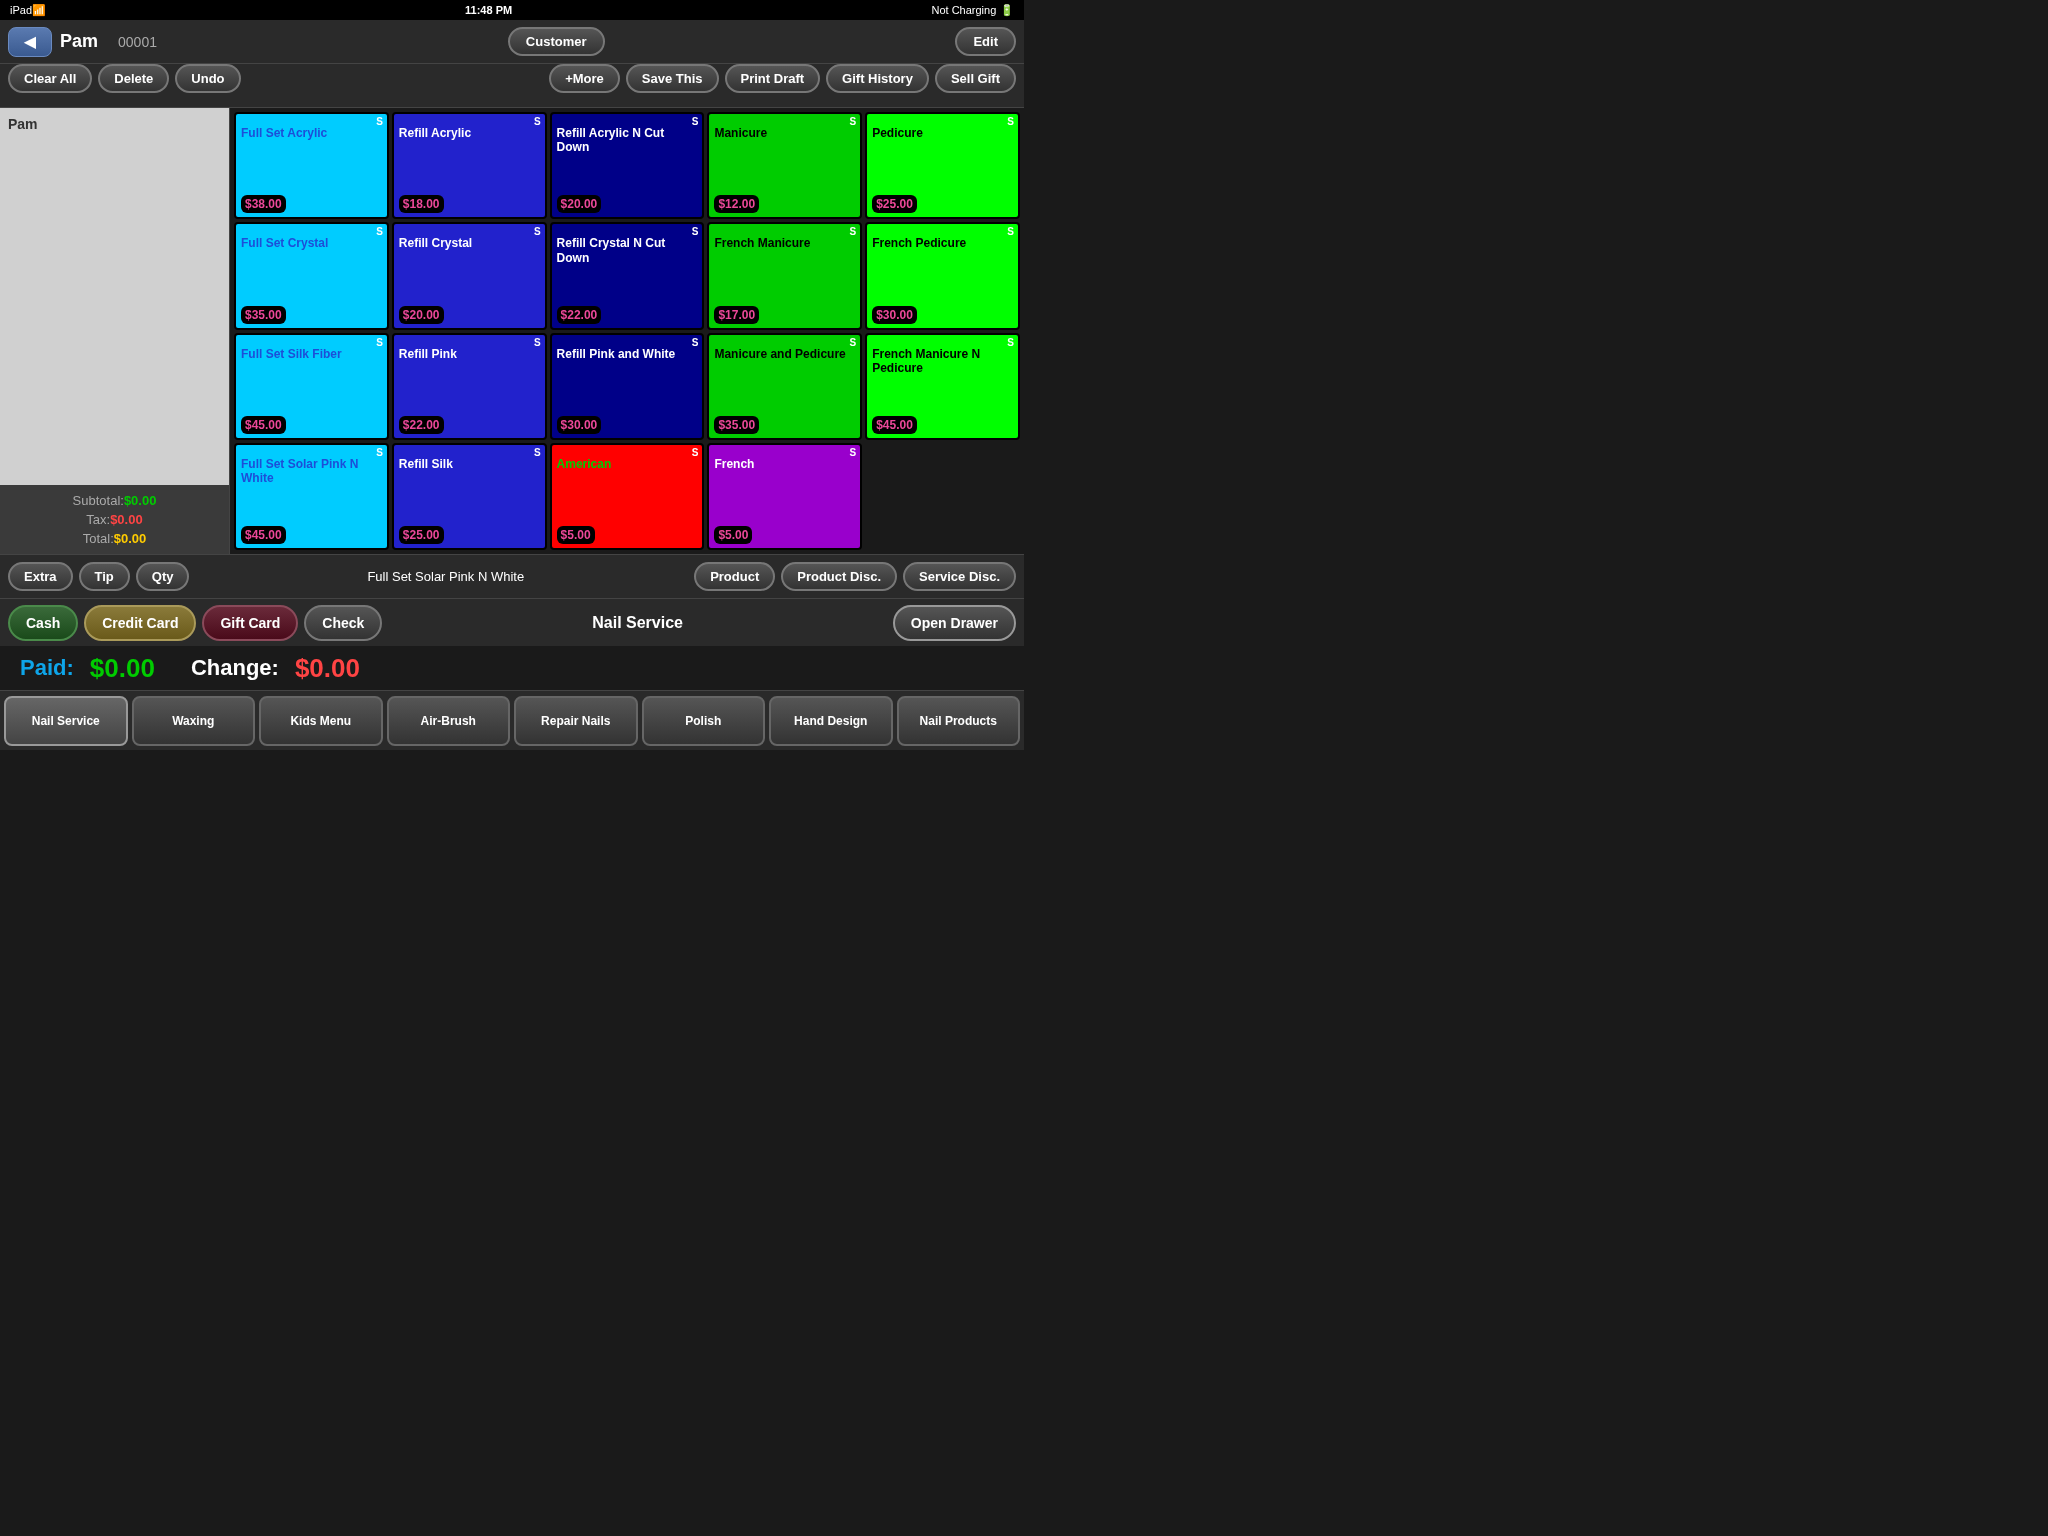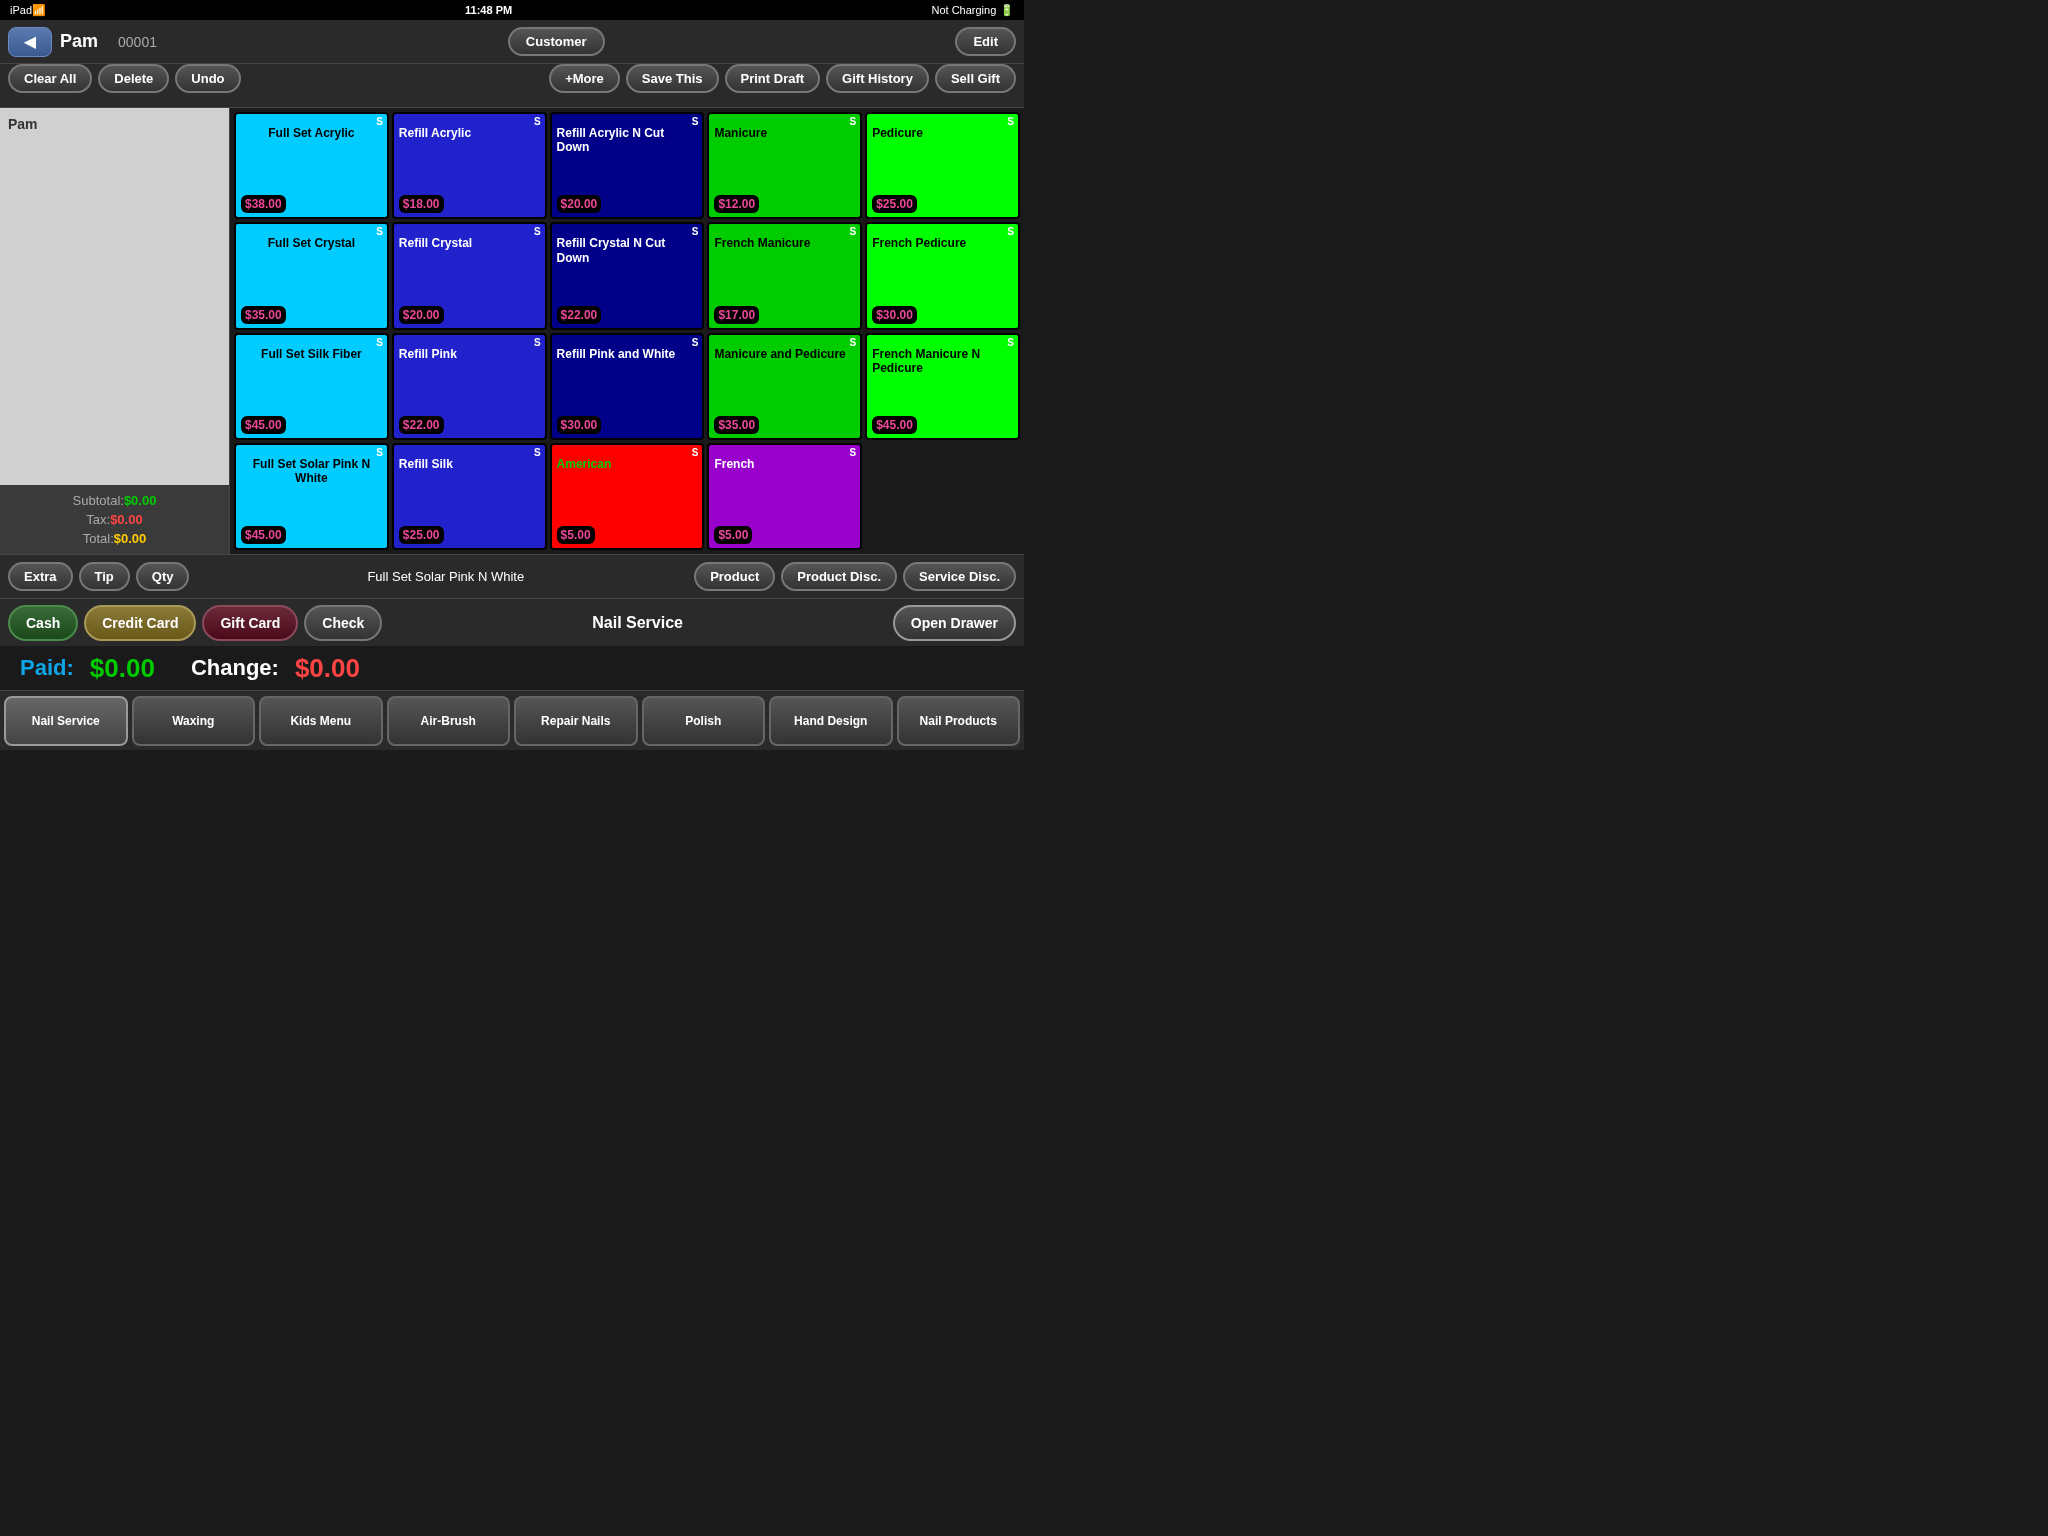--- a/index.html
+++ b/index.html
@@ -173,21 +173,21 @@
       font-size: 12px;
       font-weight: bold;
       padding: 2px 4px;
       border-radius: 6px;
       display: inline-block;
       align-self: flex-start;
       text-align: right;
     }
 
     .btn-cyan { background: #00ccff; color: #0000cc; }
-    .btn-cyan .btn-name { color: #000000; text-align: center; }
+    .btn-cyan .btn-name { color: #1d4ed8; }
     .btn-blue { background: #2222cc; color: white; }
     .btn-blue .btn-name { color: white; }
     .btn-dark-blue { background: #000088; color: white; }
     .btn-dark-blue .btn-name { color: white; }
     .btn-green { background: #00cc00; color: #000; }
     .btn-green .btn-name { color: #000; }
     .btn-bright-green { background: #00ff00; color: #000; }
     .btn-bright-green .btn-name { color: #000; }
     .btn-red { background: #ff0000; color: #00cc00; }
     .btn-red .btn-name { color: #00cc00; }

